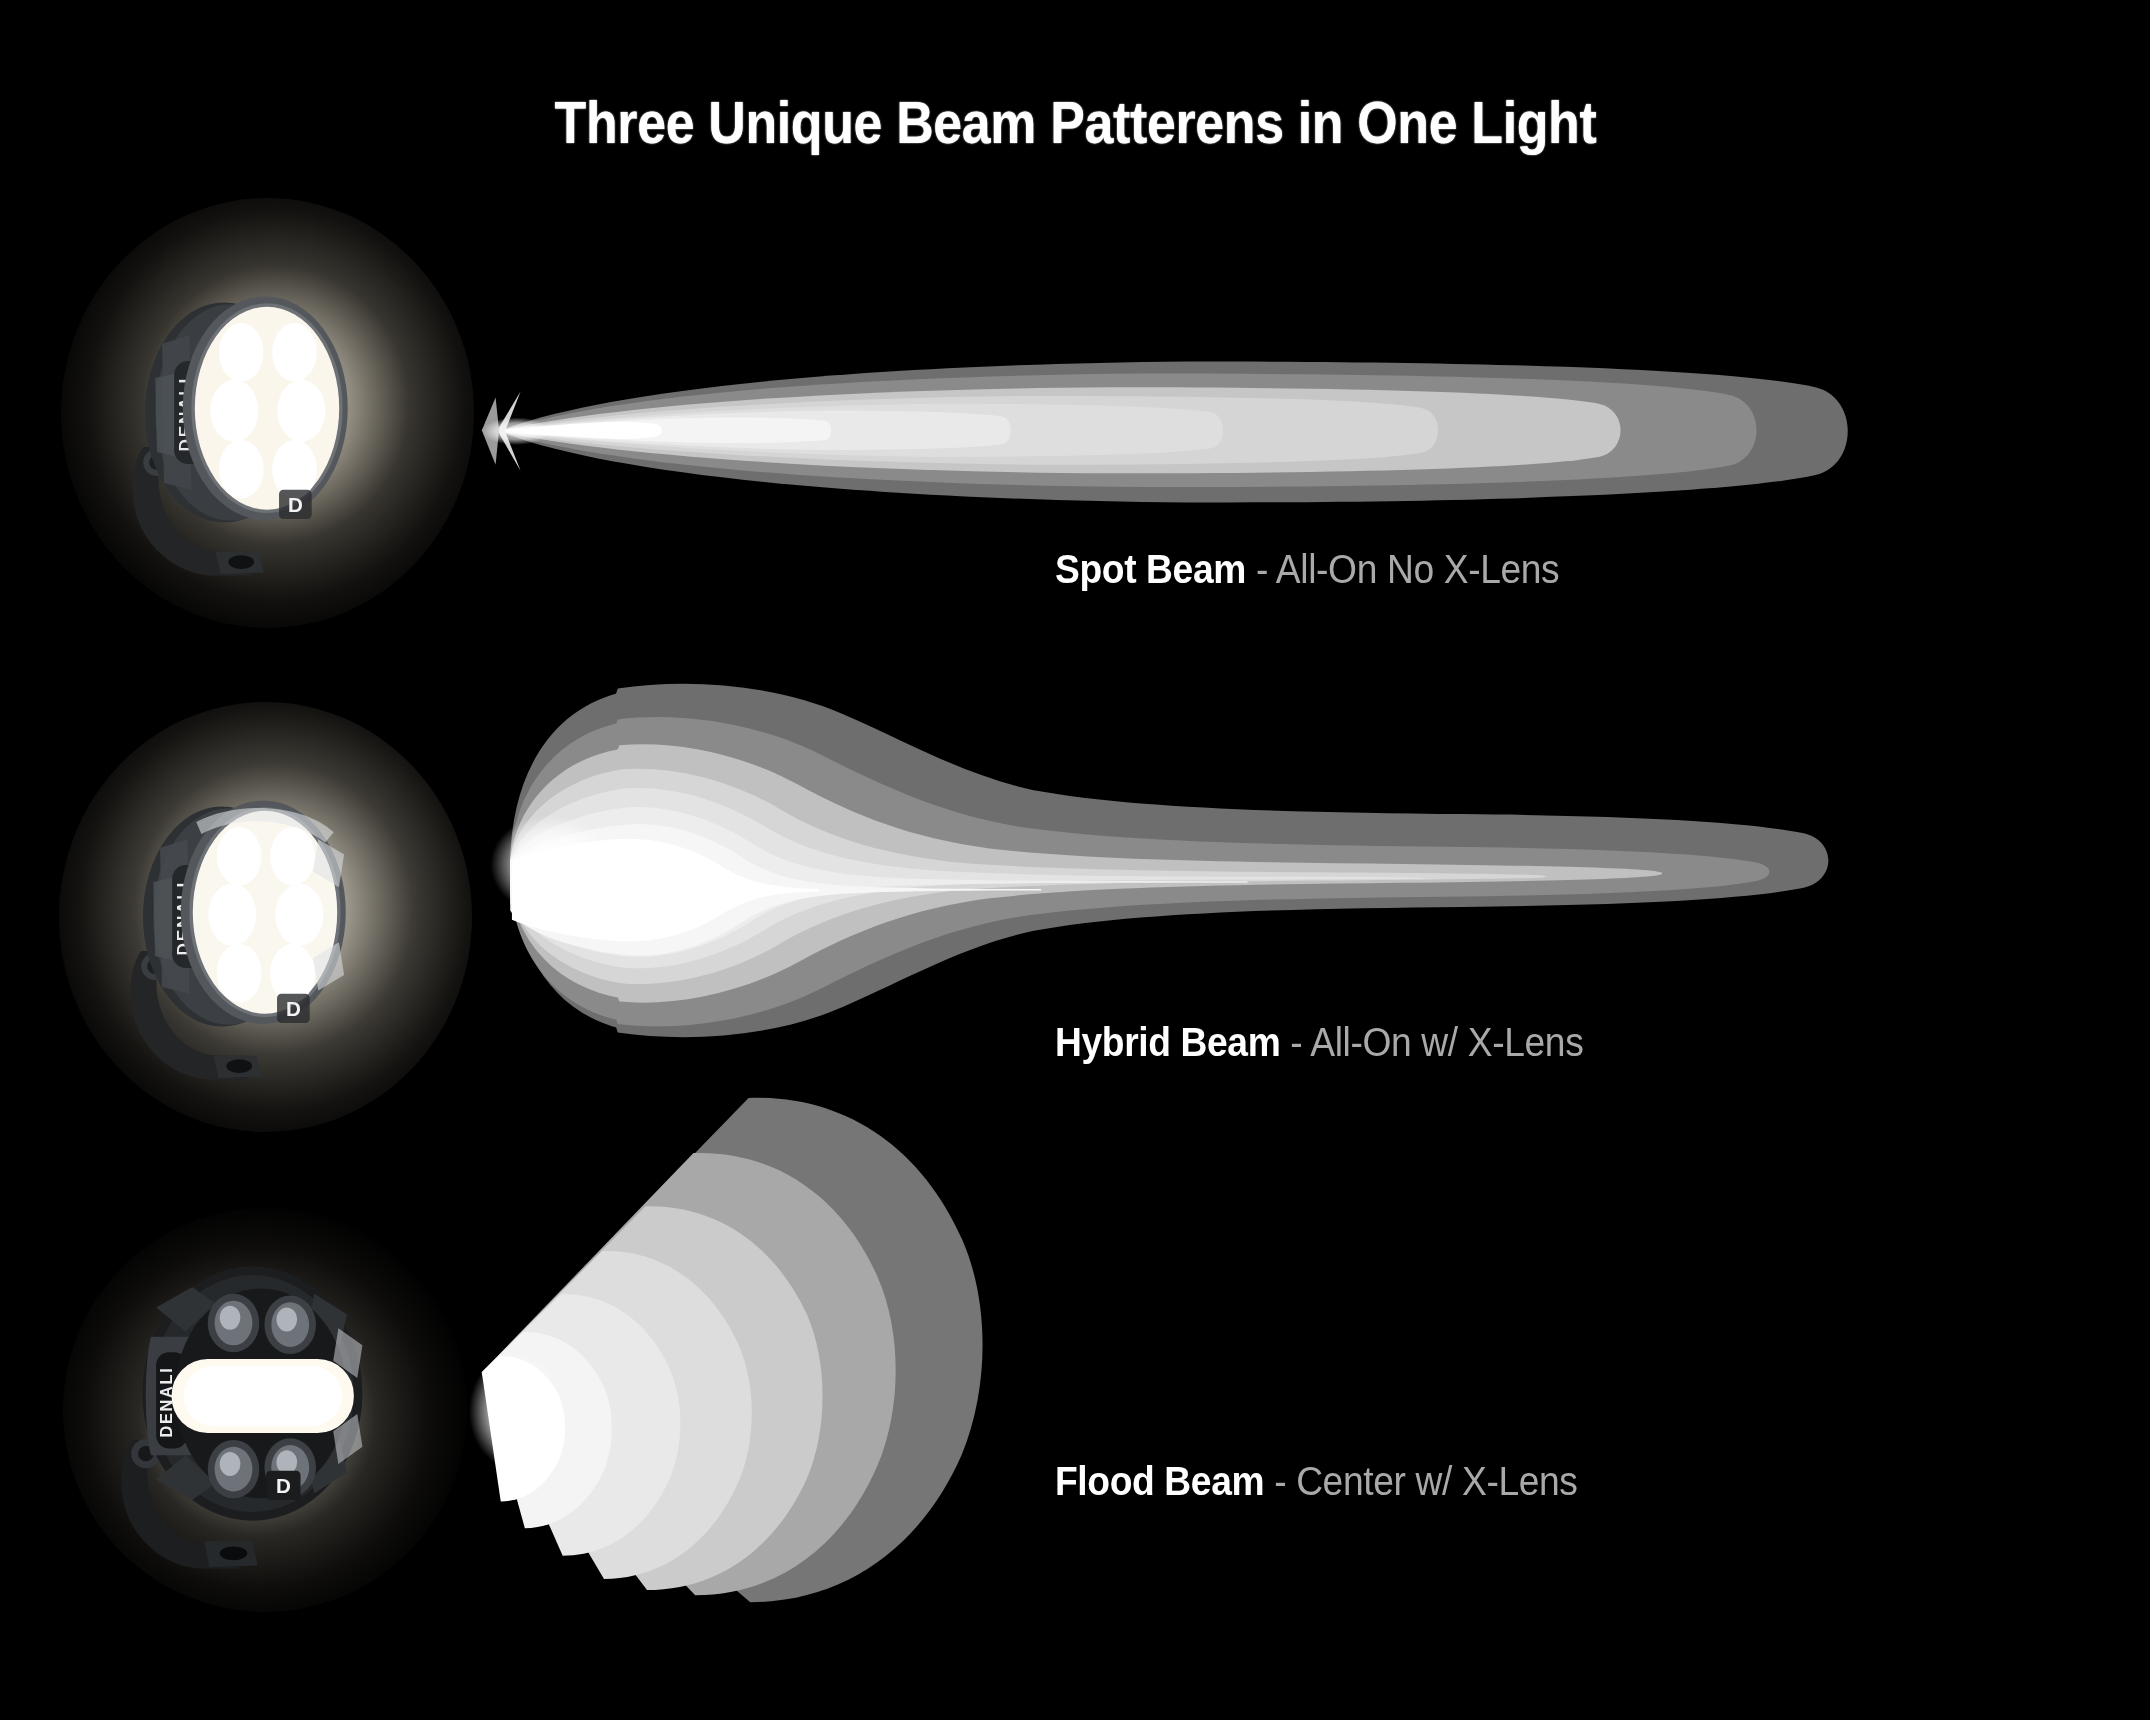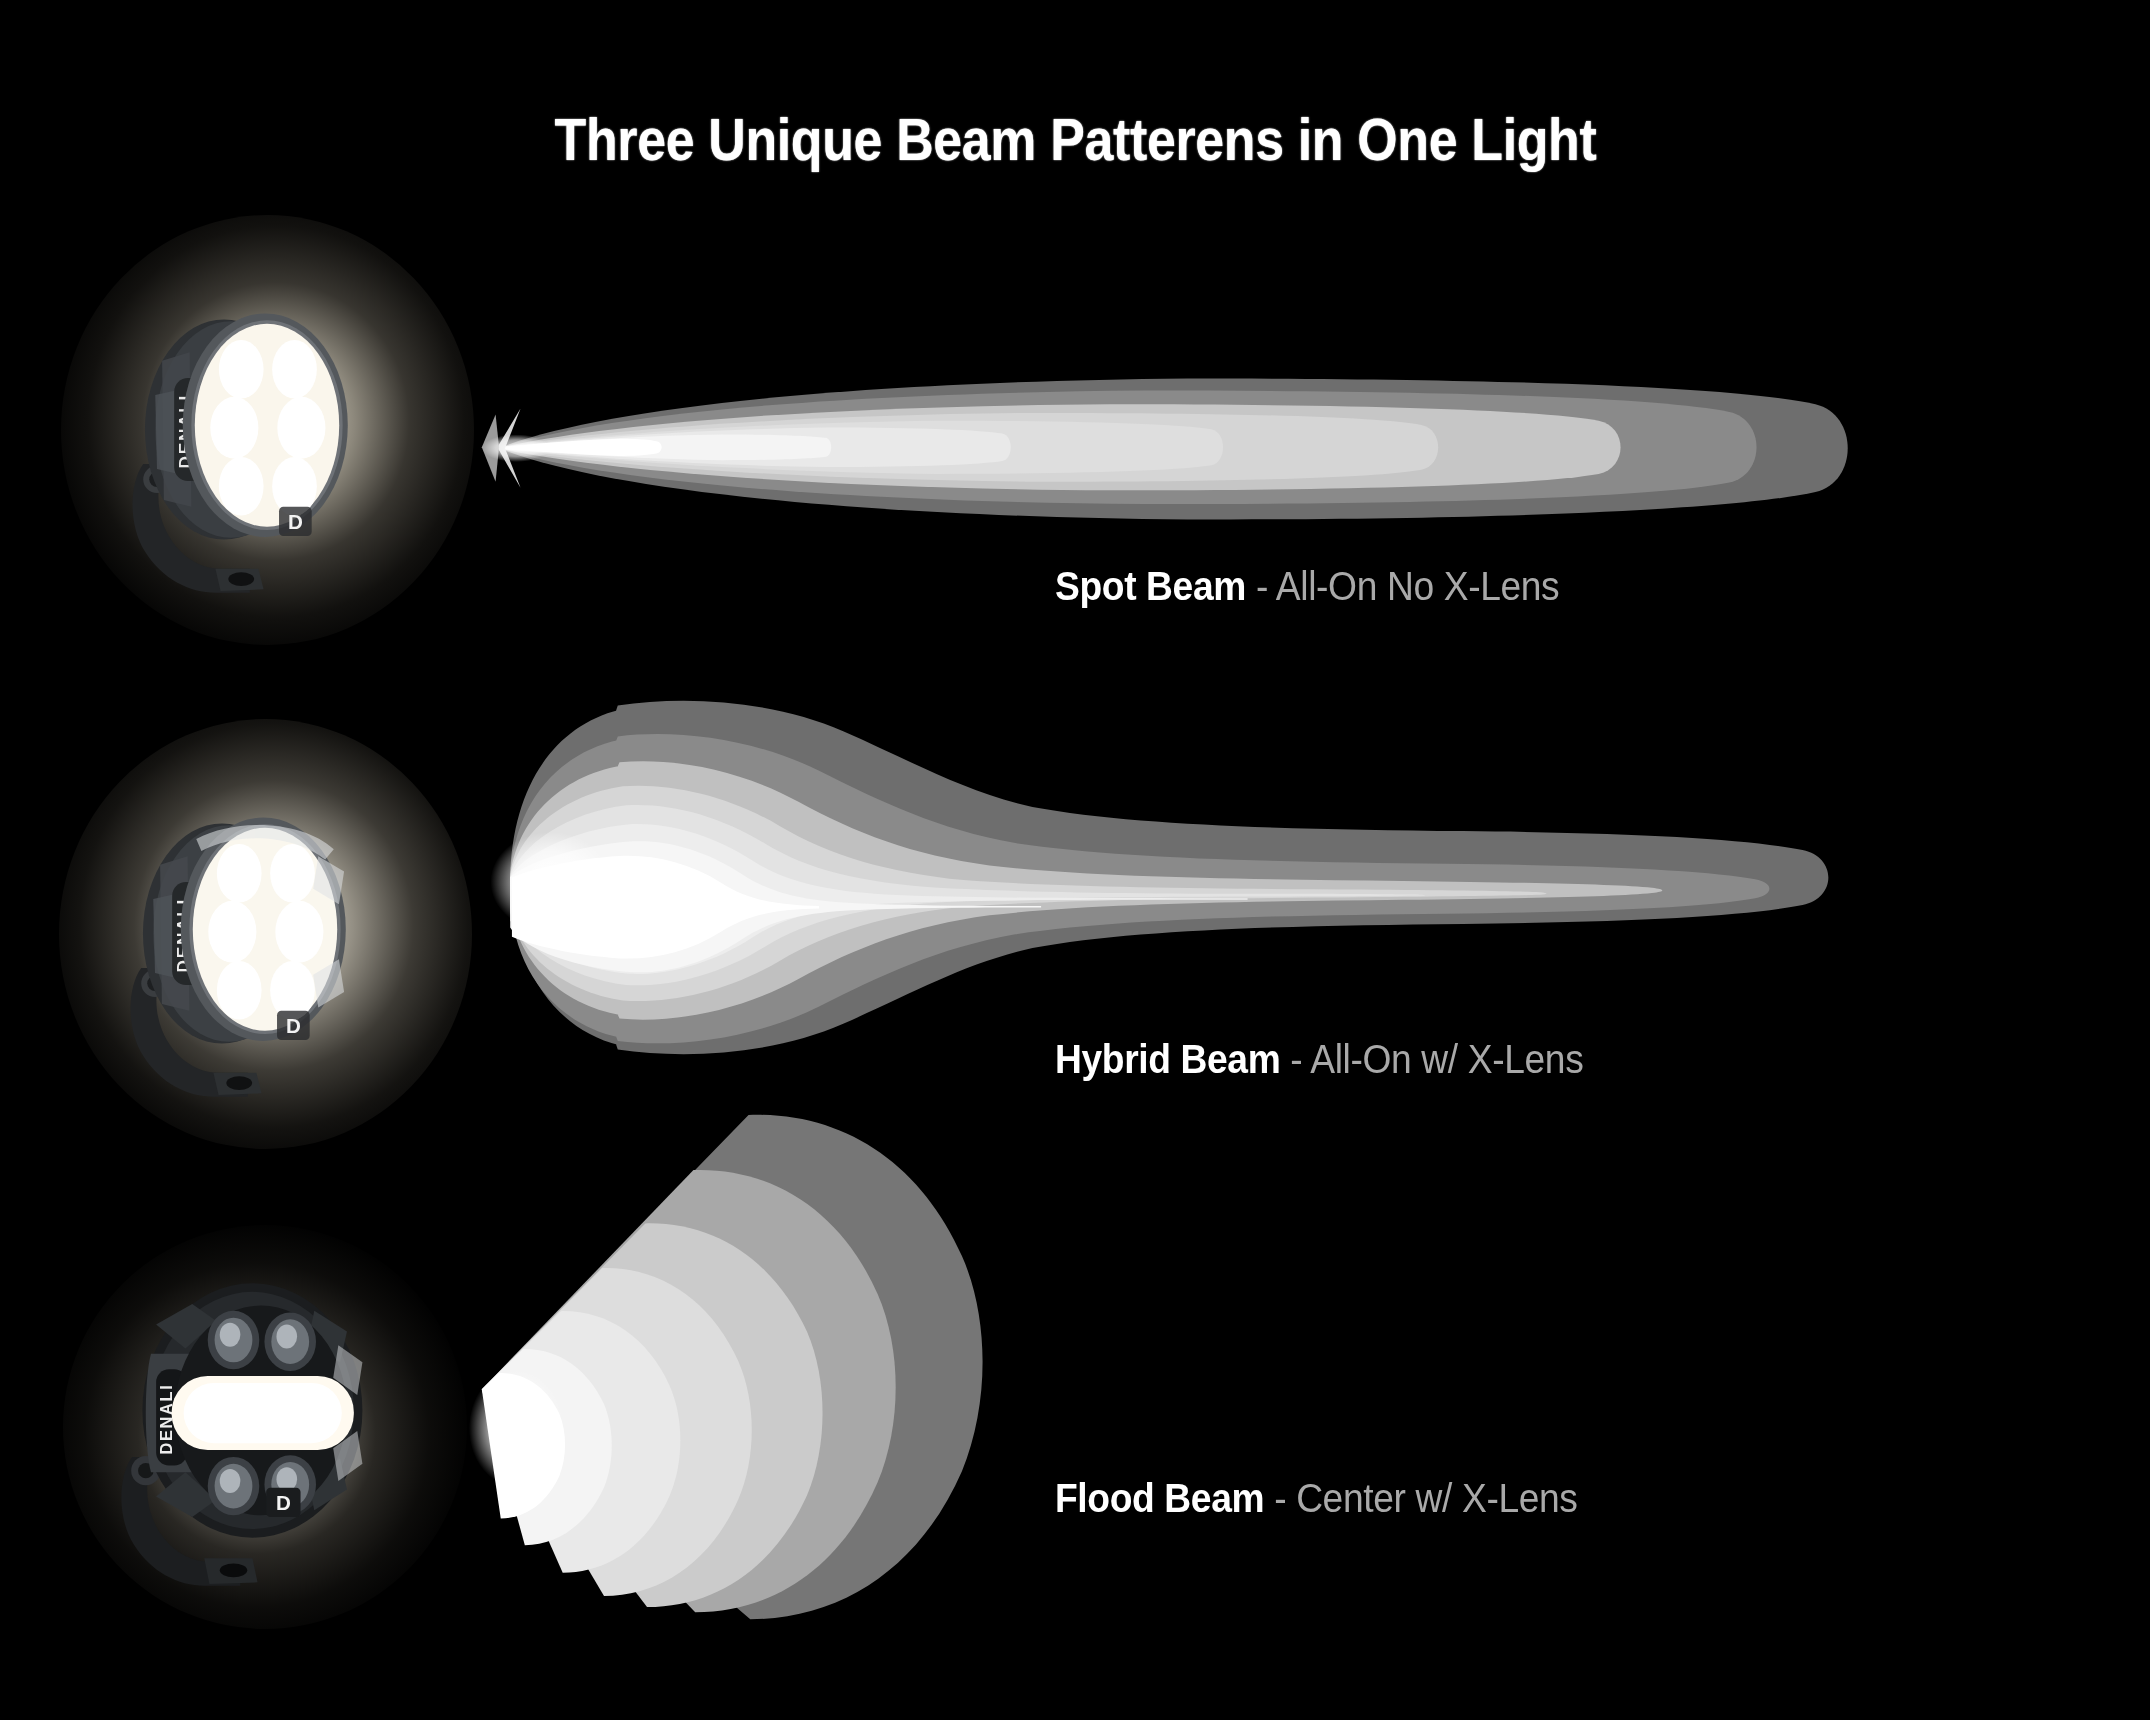--- a/index.html
+++ b/index.html
@@ -11,21 +11,21 @@
   body {
     width: 2151px;
     height: 1721px;
     overflow: hidden;
     font-family: "Liberation Sans", "DejaVu Sans", sans-serif;
     position: relative;
   }
 
   #stage {
     position: absolute;
-    left: 0; top: 17px;
+    left: 0; top: 0;
     width: 2151px;
     height: 1470px;
     background: #000000;
     text-decoration: underline;
   }
 
   
   .title {
     position: absolute;
     left: 0;

